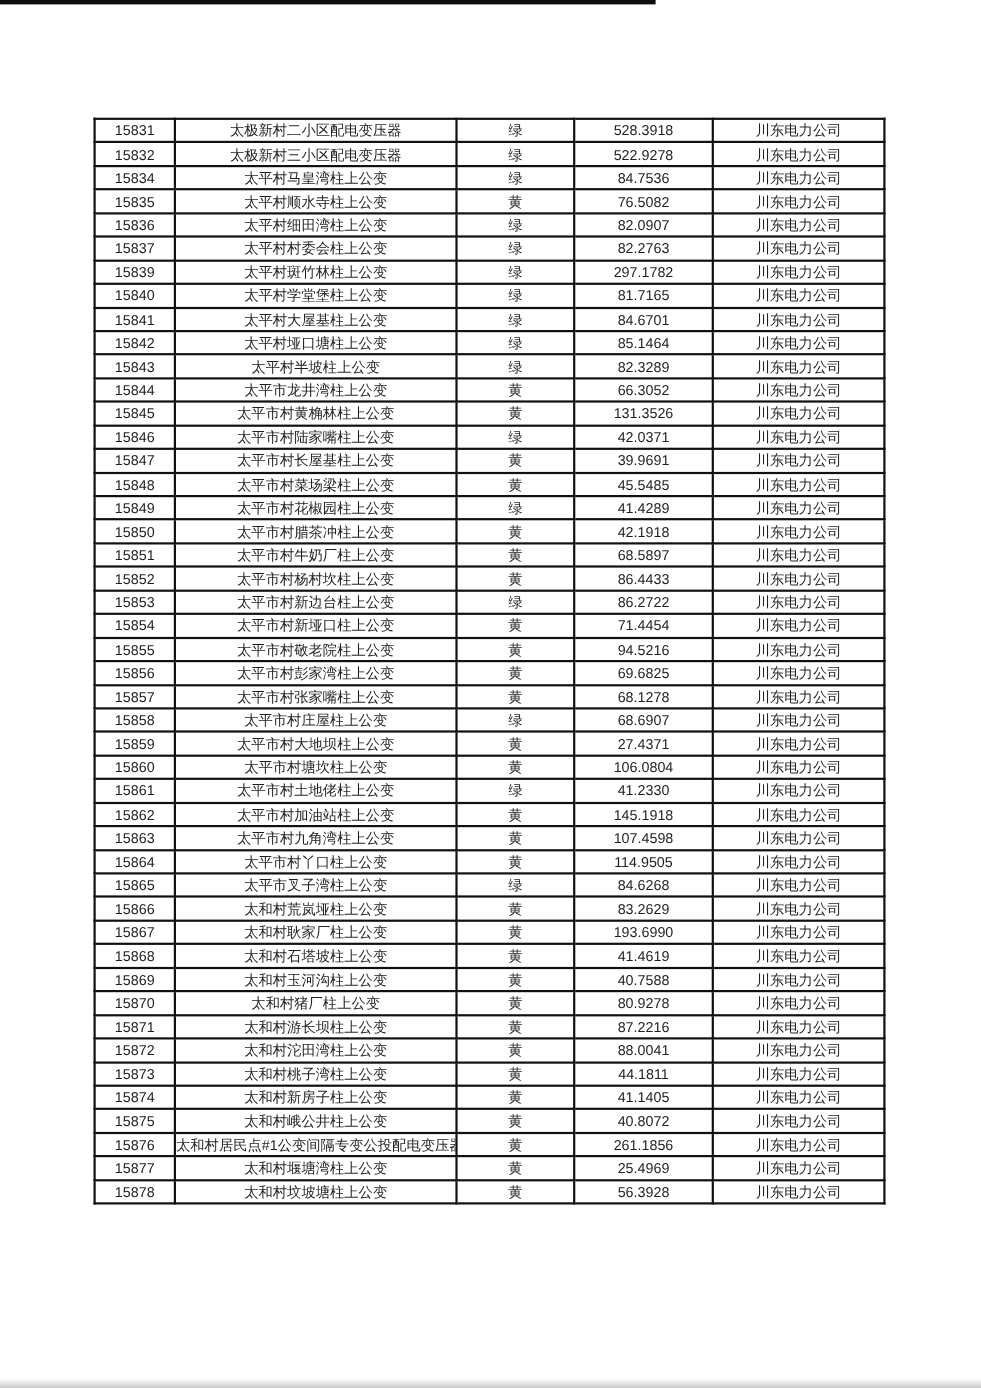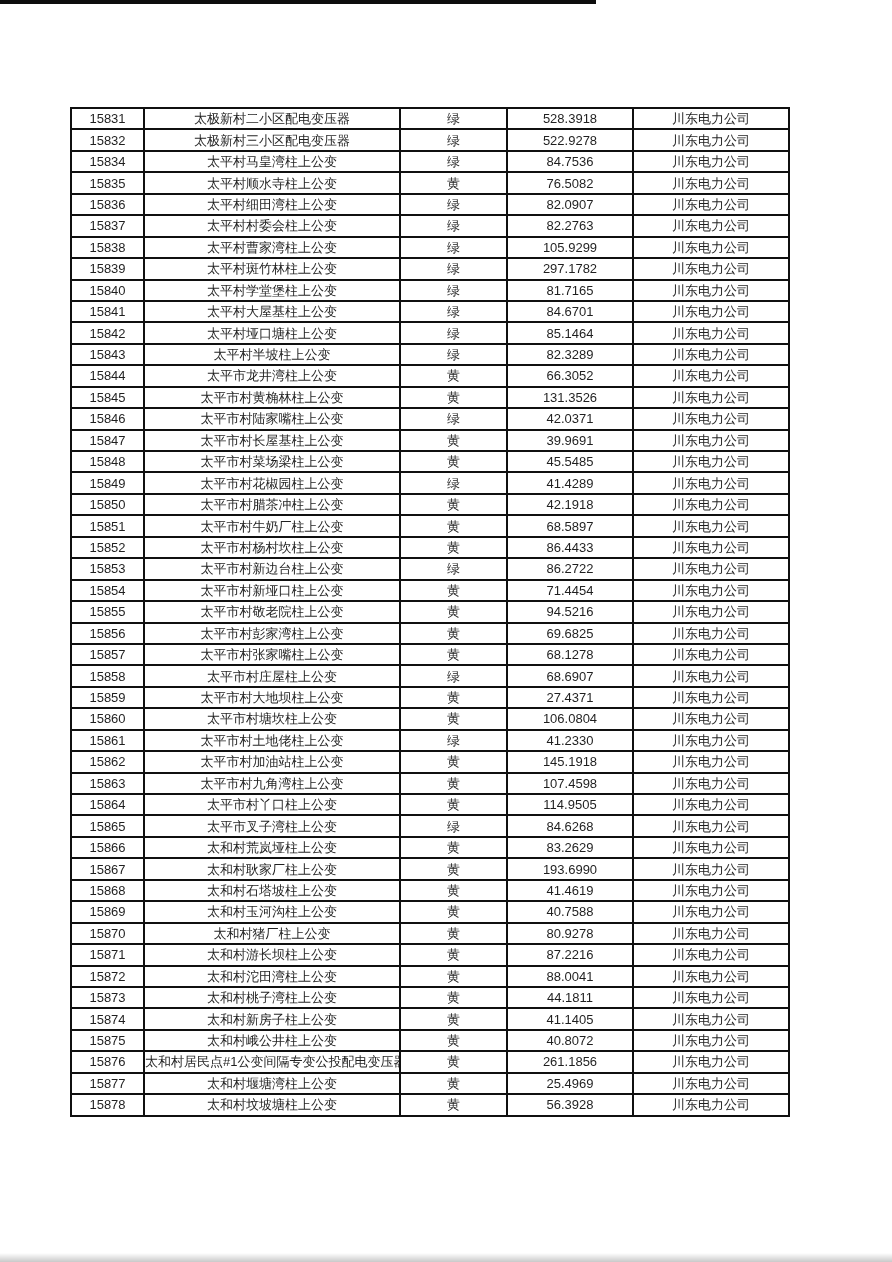--- a/index.html
+++ b/index.html
@@ -18,21 +18,21 @@
   .scan-bar {
     position: absolute;
     top: 0;
     left: 0;
     width: 596px;
     height: 4px;
     background: #0d0d0d;
   }
   table.grid {
     position: absolute;
-    left: 70px;
+    left: 85px;
     top: 107px;
     width: 718px;
     border-collapse: collapse;
     table-layout: fixed;
   }
   table.grid tr {
     height: 21.45px;
   }
   table.grid td {
     border: 2px solid #101010;
@@ -107,27 +107,20 @@
     <td class="c-company">川东电力公司</td>
   </tr>
       <tr>
     <td class="c-id">15837</td>
     <td class="c-name"><span class="clip">太平村村委会柱上公变</span></td>
     <td class="c-status">绿</td>
     <td class="c-value">82.2763</td>
     <td class="c-company">川东电力公司</td>
   </tr>
       <tr>
-    <td class="c-id">15838</td>
-    <td class="c-name"><span class="clip">太平村曹家湾柱上公变</span></td>
-    <td class="c-status">绿</td>
-    <td class="c-value">105.9299</td>
-    <td class="c-company">川东电力公司</td>
-  </tr>
-      <tr>
     <td class="c-id">15839</td>
     <td class="c-name"><span class="clip">太平村斑竹林柱上公变</span></td>
     <td class="c-status">绿</td>
     <td class="c-value">297.1782</td>
     <td class="c-company">川东电力公司</td>
   </tr>
       <tr>
     <td class="c-id">15840</td>
     <td class="c-name"><span class="clip">太平村学堂堡柱上公变</span></td>
     <td class="c-status">绿</td>

